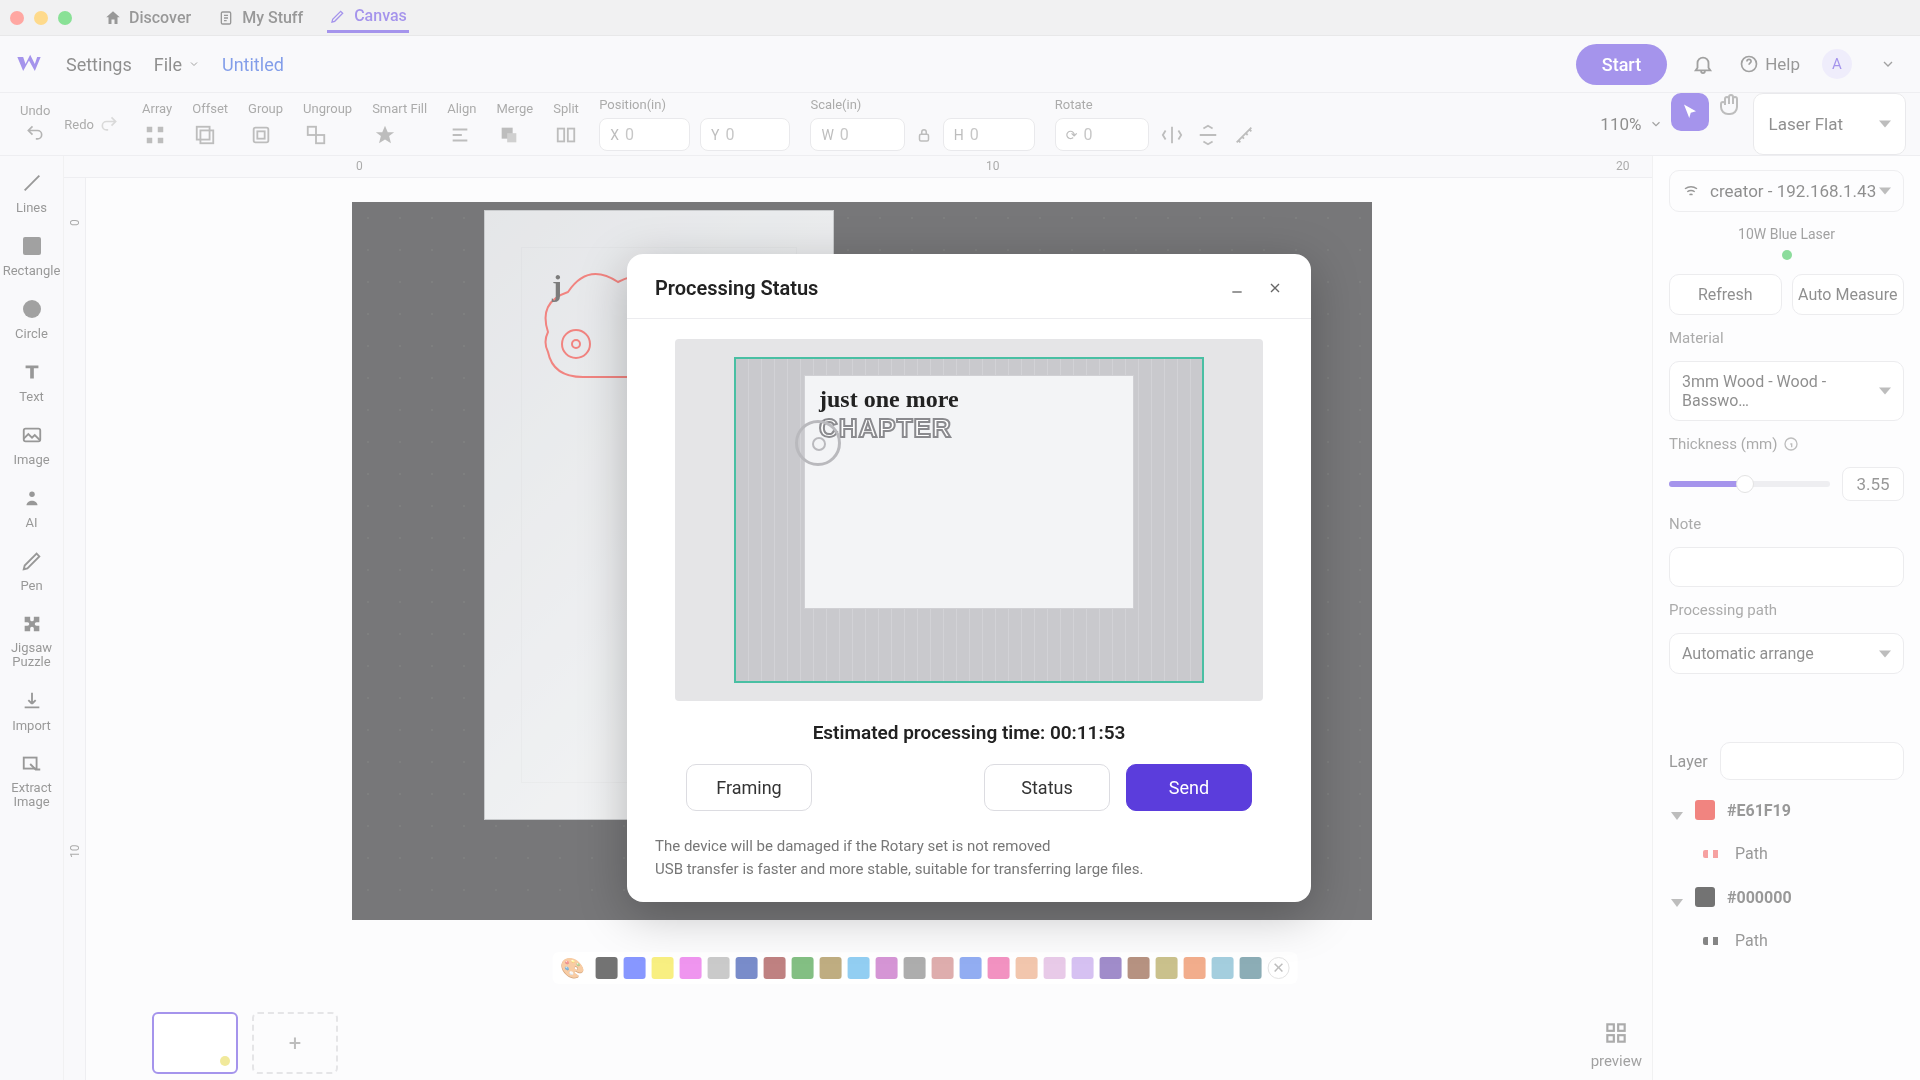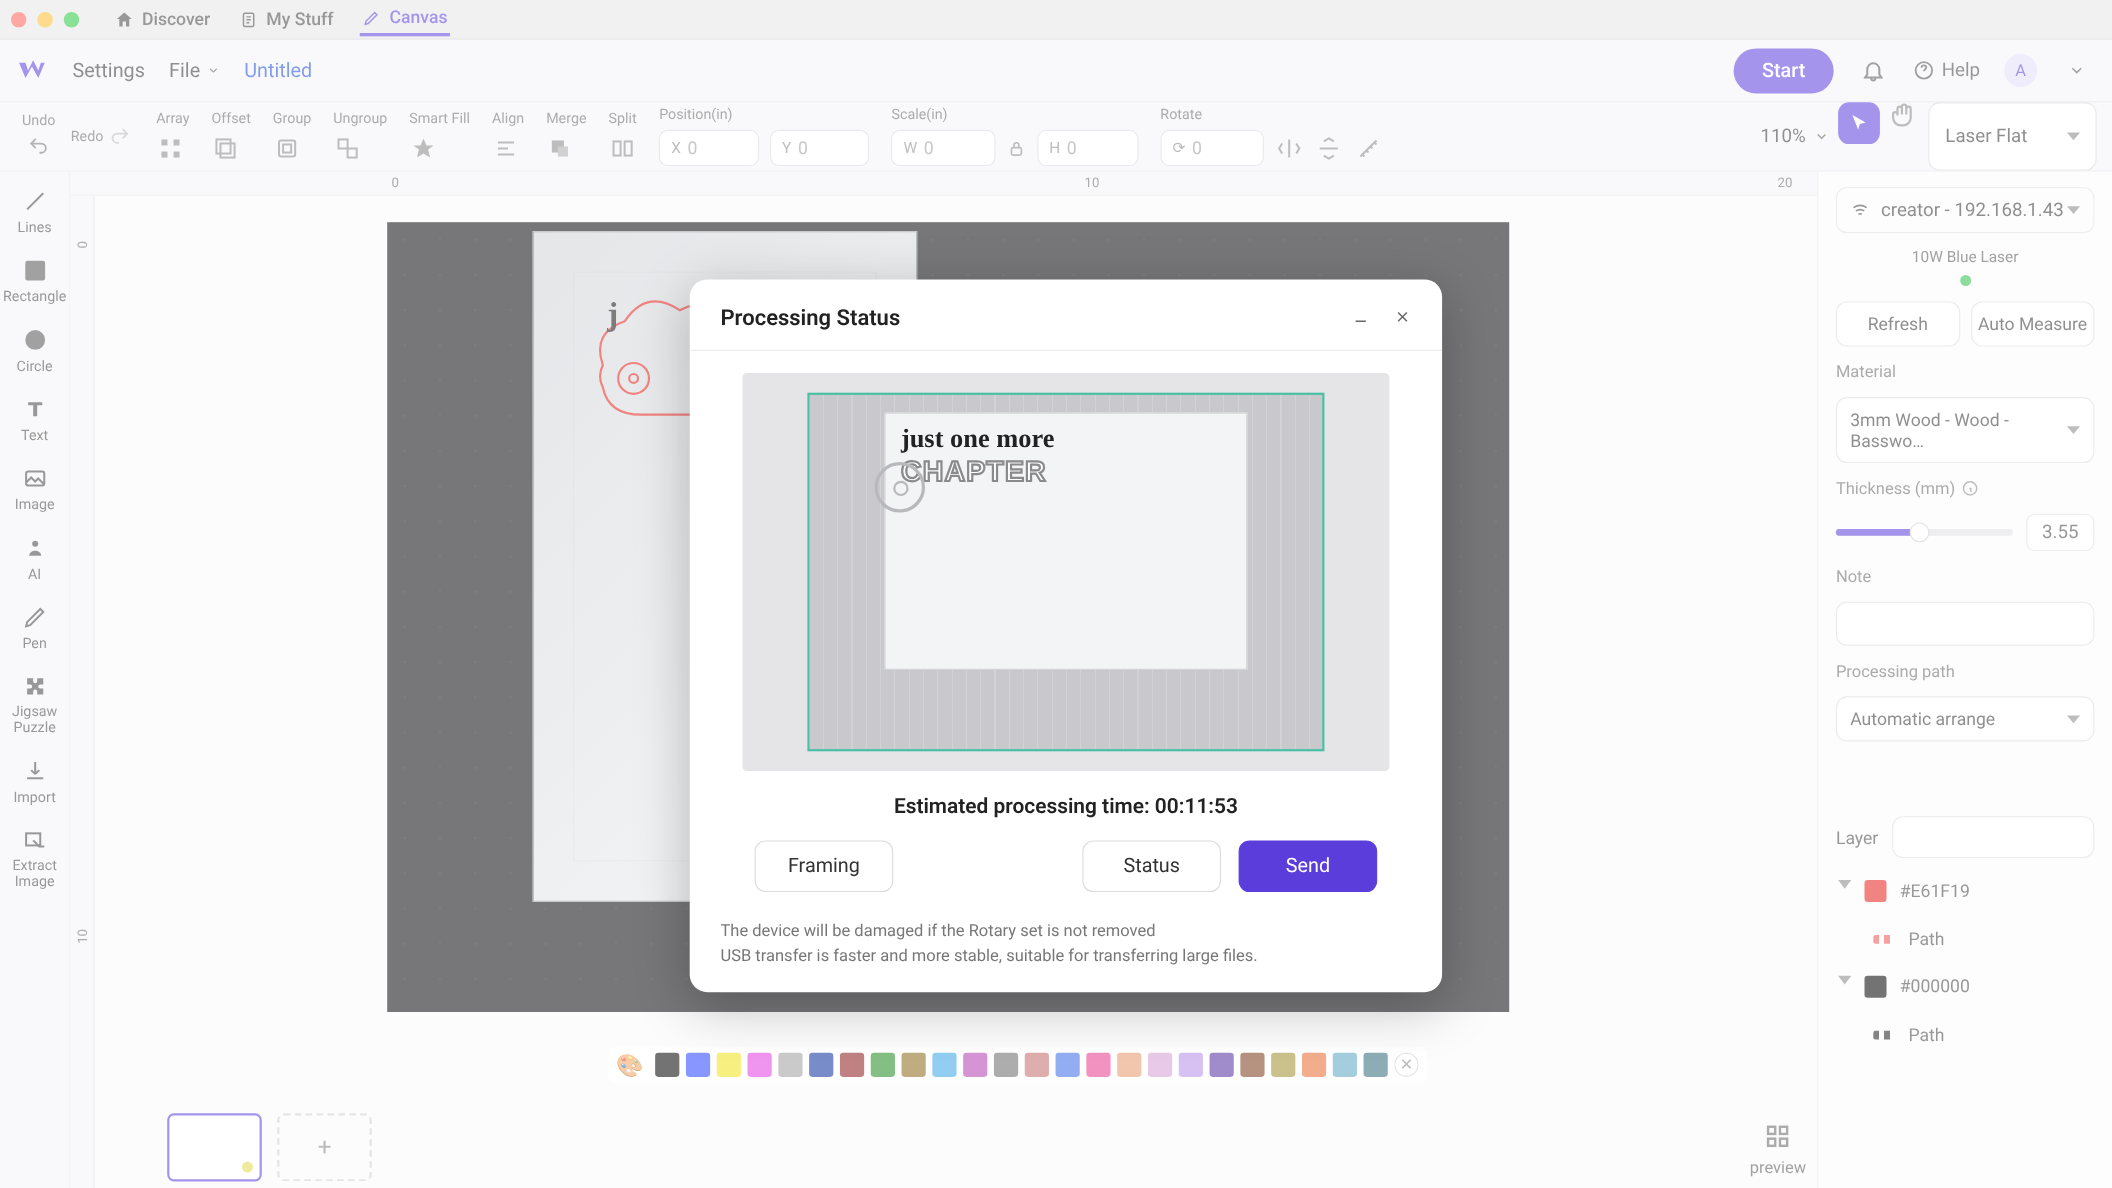--- a/index.html
+++ b/index.html
@@ -86,21 +86,21 @@
 .rp-select{border:1px solid #dcdce1;border-radius:10px;padding:10px 12px;background:#fff;font-size:16px;color:#333;position:relative;}
 .rp-select::after{content:"";position:absolute;right:12px;top:50%;width:0;height:0;border-left:6px solid transparent;border-right:6px solid transparent;border-top:7px solid #888;transform:translateY(-50%);}
 .slider-row{display:flex;align-items:center;gap:12px;}
 .slider-track{flex:1;height:6px;background:#e0e0e6;border-radius:3px;position:relative;}
 .slider-fill{height:100%;width:47%;background:#5b3ddc;border-radius:3px;}
 .slider-knob{position:absolute;left:47%;top:50%;width:18px;height:18px;border-radius:50%;background:#fff;border:1px solid #ccc;transform:translate(-50%,-50%);}
 .thk-val{border:1px solid #dcdce1;border-radius:8px;padding:6px 12px;font-size:17px;background:#fff;min-width:62px;text-align:center;}
 .note-box{border:1px solid #dcdce1;border-radius:10px;height:40px;background:#fff;}
 .layer-head{display:flex;align-items:center;gap:12px;font-size:16px;color:#444;}
 .layer-sel{flex:1;border:1px solid #dcdce1;border-radius:10px;height:38px;background:#fff;}
-.layer-item{display:flex;align-items:flex-start;gap:12px;padding:6px 2px;}
+.layer-item{display:flex;align-items:flex-end;gap:12px;padding:6px 2px;font-weight:bold;}
 .chev{width:0;height:0;border-left:6px solid transparent;border-right:6px solid transparent;border-top:8px solid #888;}
 .color-chip{width:20px;height:20px;border-radius:3px;}
 .sub-path{display:flex;align-items:center;gap:12px;padding:4px 2px 4px 34px;color:#444;}
 .wavy{width:20px;height:8px;background:linear-gradient(90deg,#e55 0 25%,transparent 25% 50%,#e55 50% 75%,transparent 75%);border-radius:2px;}
 .wavy.black{background:linear-gradient(90deg,#222 0 25%,transparent 25% 50%,#222 50% 75%,transparent 75%);}
 
 
 .dim{position:absolute;inset:0;background:rgba(255,255,255,0.45);z-index:50;pointer-events:none;}
 
 .modal{position:absolute;left:627px;top:224px;width:684px;background:#fff;border-radius:16px;box-shadow:0 12px 48px rgba(0,0,0,0.25);z-index:60;display:flex;flex-direction:column;padding:0 0 22px 0;margin-top:30px;}

